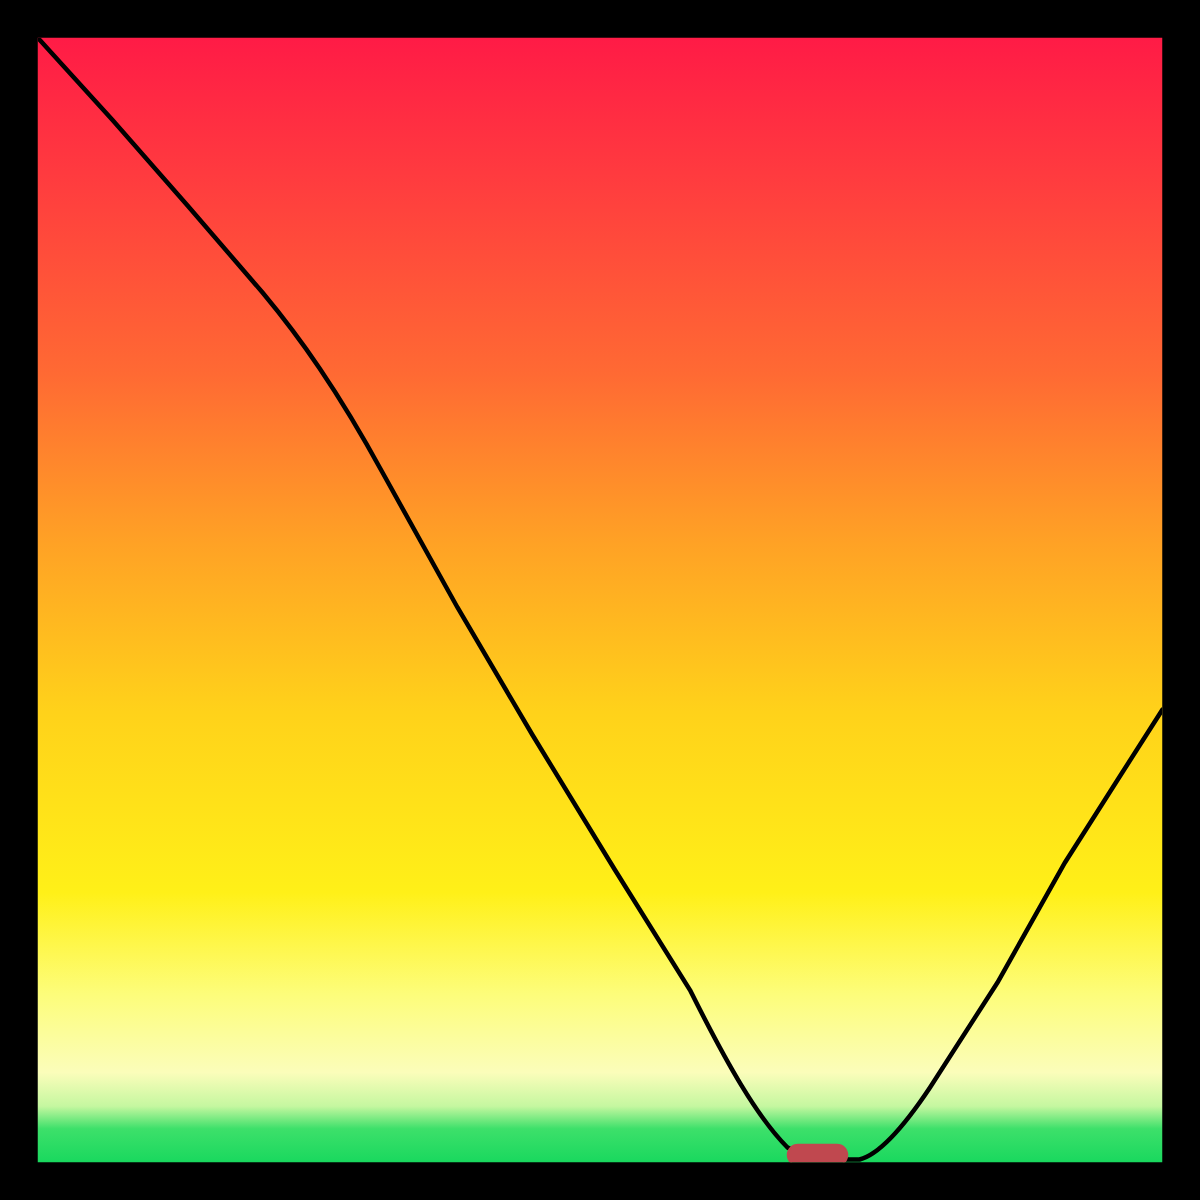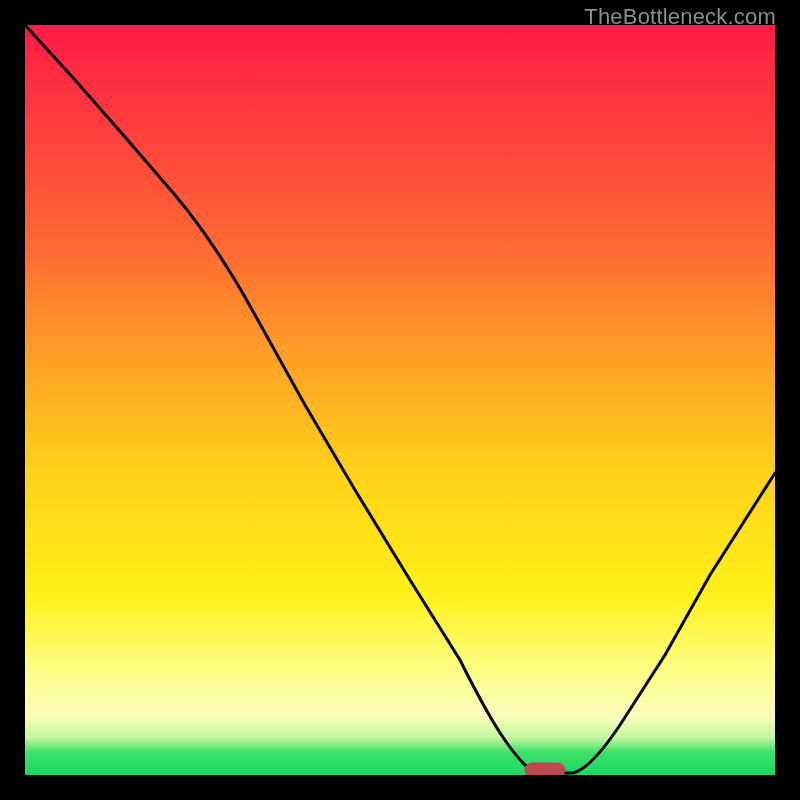--- a/index.html
+++ b/index.html
@@ -94,14 +94,13 @@
                C 560 745, 575 730, 595 700
                L 640 630
                L 685 550
                L 720 495
                L 750 448"></path>
 
       <rect class="marker" x="500" y="738" width="40" height="14" rx="7" ry="7"></rect>
     </svg>
   </div>
 
-  <div class="watermark">TheBottleneck.com</div>
 </div>
 
 </body></html>

